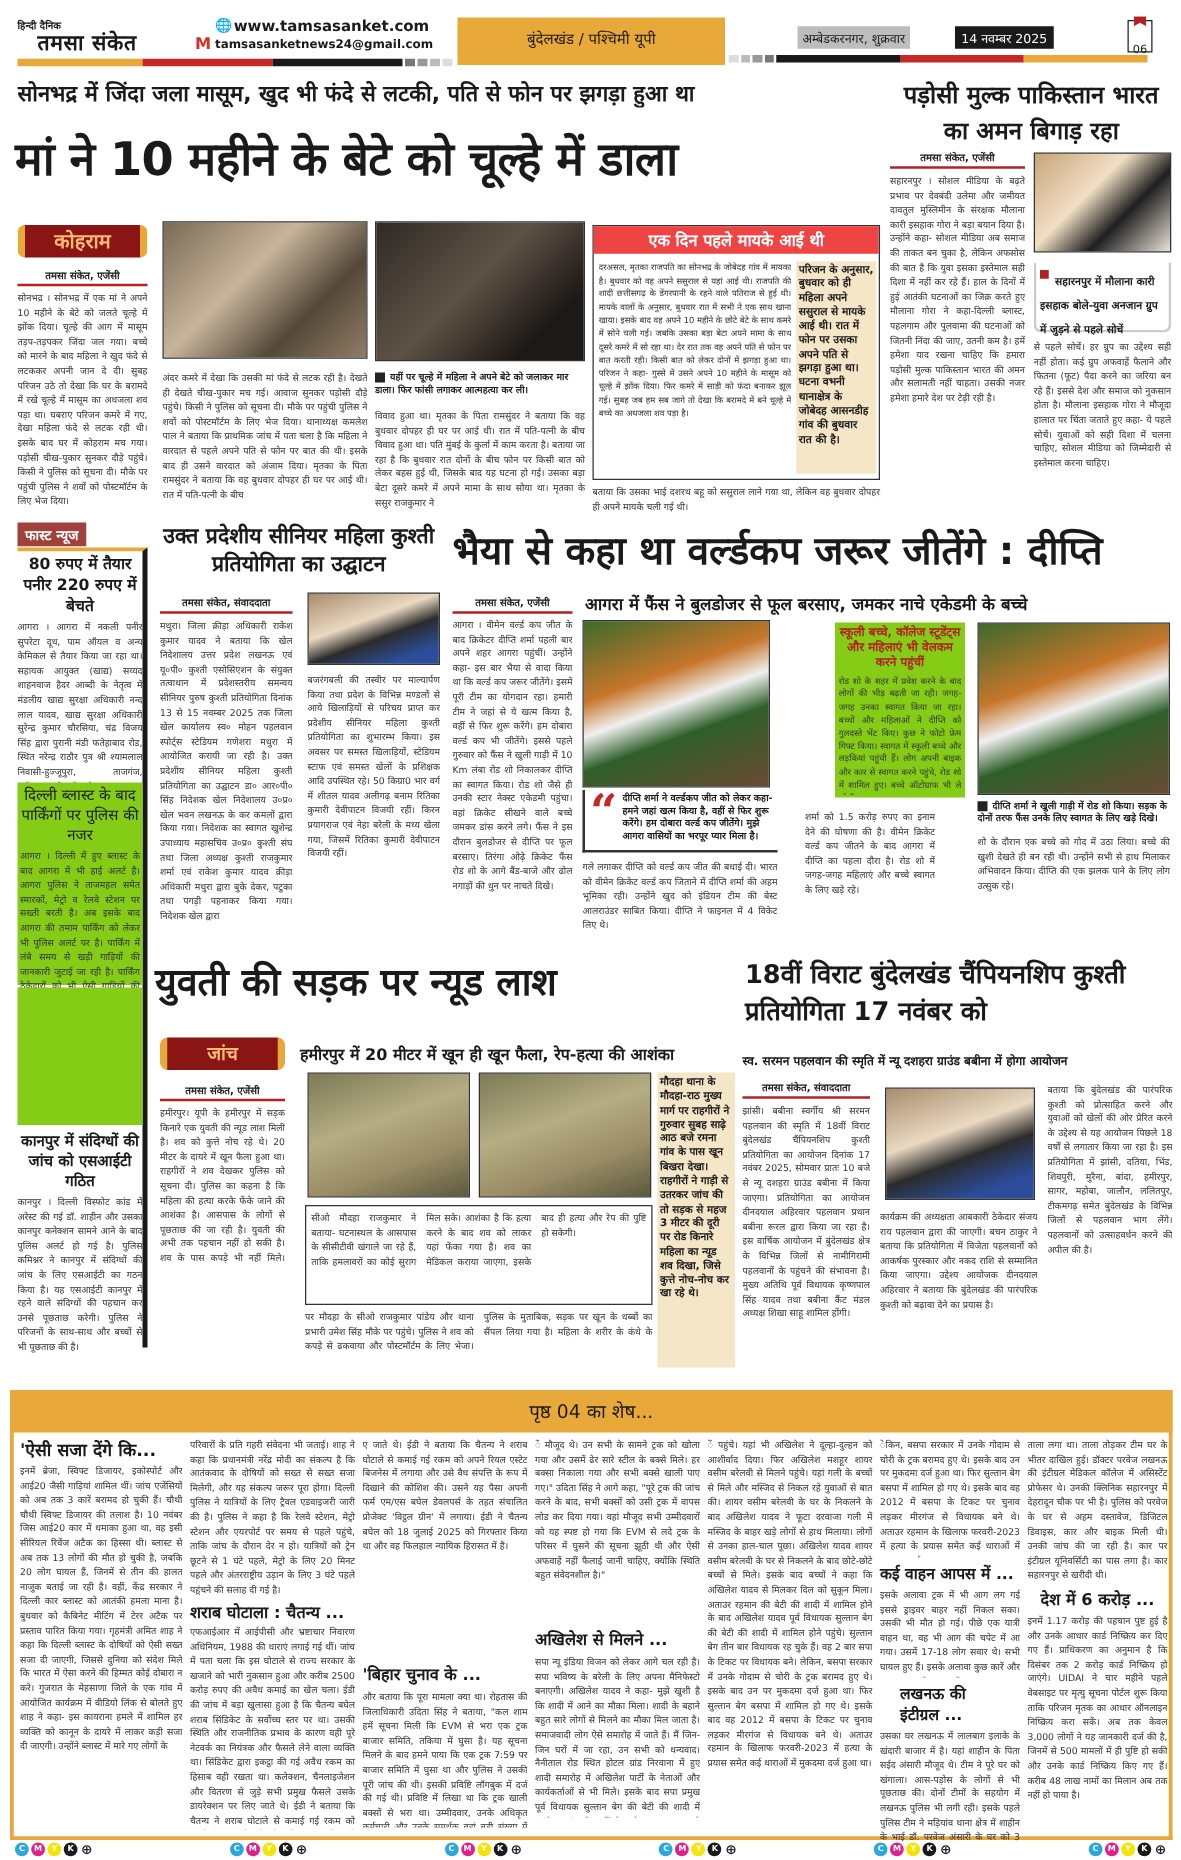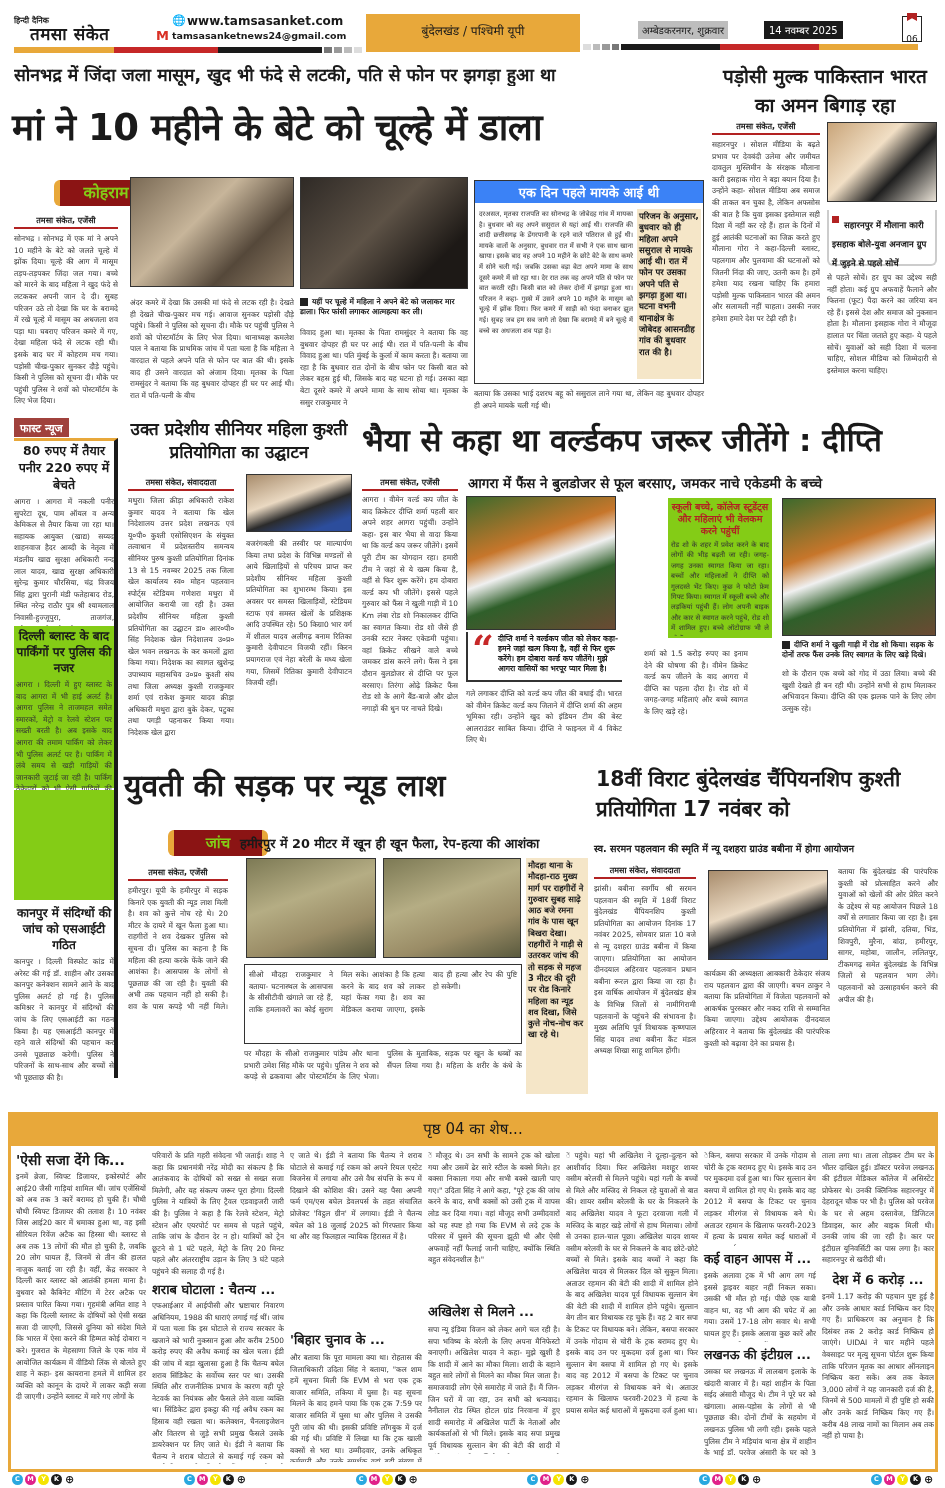--- a/index.html
+++ b/index.html
@@ -9,21 +9,21 @@
   .txt { font-size: 7.4px; line-height: 11.6px; text-align: justify; color: #333; }
   .byline { font-size: 8px; font-weight: bold; border-bottom: 2px solid #b22222; padding-bottom: 2px; margin-bottom: 4px; color: #222; text-align: center; }
   .photo { background: linear-gradient(135deg,#7a6a55,#c7b59a 40%,#55483a 70%,#8f7d66); border: 1px solid #333; }
   .photo.dark { background: linear-gradient(135deg,#2f2a26,#5d5246 45%,#1d1916 80%); }
   .photo.crowd { background: linear-gradient(160deg,#3e6a2c,#c7762b 35%,#f0f0f0 50%,#2f5f2a 65%,#6b4a33); }
   .photo.indoor { background: linear-gradient(160deg,#a88c6c,#ead9c2 40%,#2b2b2b 60%,#2c4d9c 85%); }
   .photo.field { background: linear-gradient(160deg,#7d7a55,#b5ad84 40%,#9a8c66 70%,#5a5a3e); }
   .photo.portrait { background: linear-gradient(135deg,#c9a57a,#f1dfc5 40%,#1f1f1f 65%,#e9e2d6); }
   .caption { font-size: 7.5px; line-height: 10px; font-weight: bold; color: #222; }
   .caption .sq { display:inline-block; width:8px; height:8px; background:#222; margin-right:4px; vertical-align:middle; }
-  .label-box { background: #8b1414; color: #84cc16; font-weight: bold; text-align: center; border-radius: 6px; border-left: 6px solid #e8a83a; border-right: 6px solid #e8a83a; margin-left: 40px; }
+  .label-box { background: #8b1414; color: #fdba74; font-weight: bold; text-align: center; border-radius: 6px; border-left: 6px solid #e8a83a; border-right: 6px solid #e8a83a; }
   .cream { background: #84cc16; }
   .yellow-side { background: #f5e6c8; }
   .cmyk { display:flex; gap:2px; align-items:center; }
   .cmyk span { width:11px; height:11px; border-radius:50%; font-size:6.5px; color:#fff; display:flex; align-items:center; justify-content:center; font-weight:bold; }
 </style>
 </head>
 <body>
 
 <div class="abs" style="left:0;top:0;width:945px;height:58px;">
   <div class="abs" style="left:14px;top:14px;font-size:8px;font-weight:bold;">हिन्दी दैनिक</div>
@@ -74,21 +74,21 @@
 </div>
 <div class="abs photo" style="left:130px;top:177px;width:164px;height:110px;"></div>
 <div class="abs photo dark" style="left:300px;top:177px;width:168px;height:112px;"></div>
 <div class="abs caption" style="left:300px;top:297px;width:168px;">
   <span class="sq"></span><span>यहीं पर चूल्हे में महिला ने अपने बेटे को जलाकर मार डाला। फिर फांसी लगाकर आत्महत्या कर ली।</span>
 </div>
 <div class="abs txt" style="left:130px;top:297px;width:164px;height:110px;overflow:hidden;">अंदर कमरे में देखा कि उसकी मां फंदे से लटक रही है। देखते ही देखते चीख-पुकार मच गई। आवाज सुनकर पड़ोसी दौड़े पहुंचे। किसी ने पुलिस को सूचना दी। मौके पर पहुंची पुलिस ने शवों को पोस्टमॉर्टम के लिए भेज दिया। थानाध्यक्ष कमलेश पाल ने बताया कि प्राथमिक जांच में पता चला है कि महिला ने वारदात से पहले अपने पति से फोन पर बात की थी। इसके बाद ही उसने वारदात को अंजाम दिया। मृतका के पिता रामसुंदर ने बताया कि वह बुधवार दोपहर ही घर पर आई थी। रात में पति-पत्नी के बीच</div>
 <div class="abs txt" style="left:300px;top:327px;width:168px;height:82px;overflow:hidden;">विवाद हुआ था। मृतका के पिता रामसुंदर ने बताया कि वह बुधवार दोपहर ही घर पर आई थी। रात में पति-पत्नी के बीच विवाद हुआ था। पति मुंबई के कुर्ला में काम करता है। बताया जा रहा है कि बुधवार रात दोनों के बीच फोन पर किसी बात को लेकर बहस हुई थी, जिसके बाद यह घटना हो गई। उसका बड़ा बेटा दूसरे कमरे में अपने मामा के साथ सोया था। मृतका के ससुर राजकुमार ने</div>
 
 <div class="abs" style="left:474px;top:180px;width:230px;height:204px;border:1.5px solid #333;">
-  <div style="background:#3b82f6;color:#fff;font-size:13px;font-weight:bold;text-align:center;padding:2px 0;">एक दिन पहले मायके आई थी</div>
+  <div style="background:#ef4444;color:#fff;font-size:13px;font-weight:bold;text-align:center;padding:2px 0;">एक दिन पहले मायके आई थी</div>
   <div class="txt" style="position:absolute;left:4px;top:28px;width:154px;height:170px;overflow:hidden;font-size:6.7px;line-height:10.6px;">दरअसल, मृतका राजपति का सोनभद्र के जोबेदह गांव में मायका है। बुधवार को वह अपने ससुराल से यहां आई थी। राजपति की शादी छत्तीसगढ़ के डेंगरपानी के रहने वाले पतिराज से हुई थी। मायके वालों के अनुसार, बुधवार रात में सभी ने एक साथ खाना खाया। इसके बाद वह अपने 10 महीने के छोटे बेटे के साथ कमरे में सोने चली गई। जबकि उसका बड़ा बेटा अपने मामा के साथ दूसरे कमरे में सो रहा था। देर रात तक वह अपने पति से फोन पर बात करती रही। किसी बात को लेकर दोनों में झगड़ा हुआ था। परिजन ने कहा- गुस्से में उसने अपने 10 महीने के मासूम को चूल्हे में झोंक दिया। फिर कमरे में साड़ी को फंदा बनाकर झूल गई। सुबह जब हम सब जागे तो देखा कि बरामदे में बने चूल्हे में बच्चे का अधजला शव पड़ा है।</div>
   <div class="yellow-side" style="position:absolute;left:162px;top:28px;width:64px;height:170px;font-size:8.5px;line-height:11.3px;font-weight:bold;padding:2px;overflow:hidden;">परिजन के अनुसार, बुधवार को ही महिला अपने ससुराल से मायके आई थी। रात में फोन पर उसका अपने पति से झगड़ा हुआ था। घटना वभनी थानाक्षेत्र के जोबेदह आसनडीह गांव की बुधवार रात की है।</div>
 </div>
 <div class="abs txt" style="left:474px;top:388px;width:230px;">बताया कि उसका भाई दशरथ बहू को ससुराल लाने गया था, लेकिन वह बुधवार दोपहर ही अपने मायके चली गई थी।</div>
 
 <div class="abs" style="left:714px;top:62px;width:222px;font-size:19px;font-weight:bold;line-height:29px;text-align:center;">पड़ोसी मुल्क पाकिस्तान भारत का अमन बिगाड़ रहा</div>
 <div class="abs" style="left:712px;top:120px;width:108px;">
   <div class="byline">तमसा संकेत, एजेंसी</div>
   <div class="txt" style="height:280px;overflow:hidden;">सहारनपुर । सोशल मीडिया के बढ़ते प्रभाव पर देवबंदी उलेमा और जमीयत दावतुल मुस्लिमीन के संरक्षक मौलाना कारी इसहाक गोरा ने बड़ा बयान दिया है। उन्होंने कहा- सोशल मीडिया अब समाज की ताकत बन चुका है, लेकिन अफसोस की बात है कि युवा इसका इस्तेमाल सही दिशा में नहीं कर रहे हैं। हाल के दिनों में हुई आतंकी घटनाओं का जिक्र करते हुए मौलाना गोरा ने कहा-दिल्ली ब्लास्ट, पहलगाम और पुलवामा की घटनाओं को जितनी निंदा की जाए, उतनी कम है। हमें हमेशा याद रखना चाहिए कि हमारा पड़ोसी मुल्क पाकिस्तान भारत की अमन और सलामती नहीं चाहता। उसकी नजर हमेशा हमारे देश पर टेढ़ी रही है।</div>
 </div>
@@ -99,21 +99,21 @@
 </div>
 <div class="abs txt" style="left:827px;top:272px;width:110px;height:134px;overflow:hidden;">से पहले सोचें। हर ग्रुप का उद्देश्य सही नहीं होता। कई ग्रुप अफवाहें फैलाने और फितना (फूट) पैदा करने का जरिया बन रहे हैं। इससे देश और समाज को नुकसान होता है। मौलाना इसहाक गोरा ने मौजूदा हालात पर चिंता जताते हुए कहा- ये पहले सोचें। युवाओं को सही दिशा में चलना चाहिए, सोशल मीडिया को जिम्मेदारी से इस्तेमाल करना चाहिए।</div>
 
 <div class="abs" style="left:14px;top:418px;background:#a0413c;color:#fff;font-size:11px;font-weight:bold;padding:2px 6px;">फास्ट न्यूज</div>
 <div class="abs" style="left:14px;top:438px;width:104px;height:640px;border-right:4px solid #1a1a1a;border-top:3px solid #e8a83a;"></div>
 <div class="abs" style="left:14px;top:442px;width:100px;">
   <div style="font-size:12.5px;font-weight:bold;text-align:center;line-height:17px;margin-bottom:3px;">80 रुपए में तैयार पनीर 220 रुपए में बेचते</div>
   <div class="txt" style="height:170px;overflow:hidden;">आगरा । आगरा में नकली पनीर सुपरेटा दूध, पाम ऑयल व अन्य केमिकल से तैयार किया जा रहा था। सहायक आयुक्त (खाद्य) सय्यद शाहनवाज हैदर आब्दी के नेतृत्व में मंडलीय खाद्य सुरक्षा अधिकारी नन्द लाल यादव, खाद्य सुरक्षा अधिकारी सुरेन्द्र कुमार चौरसिया, चंद्र विजय सिंह द्वारा पुरानी मंडी फतेहाबाद रोड, स्थित नरेन्द्र राठौर पुत्र श्री श्यामलाल निवासी-हुज्जूपुरा, ताजगंज, फतेहाबाद रोड के गोदाम पर छापा मारा।</div>
 </div>
 <div class="abs cream" style="left:14px;top:626px;width:100px;height:162px;padding:2px;">
-  <div style="font-size:12px;font-weight:bold;text-align:center;line-height:16px;margin-bottom:3px;">दिल्ली ब्लास्ट के बाद पार्किंगों पर पुलिस की नजर</div>
+  <div style="font-size:12px;font-weight:normal;text-align:center;line-height:16px;margin-bottom:3px;">दिल्ली ब्लास्ट के बाद पार्किंगों पर पुलिस की नजर</div>
   <div class="txt" style="height:240px;overflow:hidden;">आगरा । दिल्ली में हुए ब्लास्ट के बाद आगरा में भी हाई अलर्ट है। आगरा पुलिस ने ताजमहल समेत स्मारकों, मेट्रो व रेलवे स्टेशन पर सख्ती बरती है। अब इसके बाद आगरा की तमाम पार्किंग को लेकर भी पुलिस अलर्ट पर है। पार्किंग में लंबे समय से खड़ी गाड़ियों की जानकारी जुटाई जा रही है। पार्किंग ठेकेदारों को भी ऐसी गाड़ियों की पुलिस को सूचना देनी होगी। इसके अलावा टोल प्लाजा पर भी नजर रखी जा रही है। दिल्ली के चांदनी चौक में कार में हुए ब्लास्ट में 10 लोगों की मौत हो गई। इस घटना में विस्फोटक से भरी कार कई घंटे पार्किंग में खड़ी रही थी।</div>
 </div>
 <div class="abs cream" style="left:14px;top:790px;width:100px;height:110px;"></div>
 <div class="abs" style="left:14px;top:905px;width:100px;">
   <div style="font-size:12px;font-weight:bold;text-align:center;line-height:16px;margin-bottom:3px;">कानपुर में संदिग्धों की जांच को एसआईटी गठित</div>
   <div class="txt" style="height:130px;overflow:hidden;">कानपुर । दिल्ली विस्फोट कांड में अरेस्ट की गई डॉ. शाहीन और उसका कानपुर कनेक्शन सामने आने के बाद पुलिस अलर्ट हो गई है। पुलिस कमिश्नर ने कानपुर में संदिग्धों की जांच के लिए एसआईटी का गठन किया है। यह एसआईटी कानपुर में रहने वाले संदिग्धों की पहचान कर उनसे पूछताछ करेगी। पुलिस ने परिजनों के साथ-साथ और बच्चों से भी पूछताछ की है।</div>
 </div>
 
 <div class="abs" style="left:126px;top:418px;width:226px;font-size:17px;font-weight:bold;line-height:23px;text-align:center;">उक्त प्रदेशीय सीनियर महिला कुश्ती प्रतियोगिता का उद्घाटन</div>
 <div class="abs" style="left:128px;top:476px;width:106px;">
@@ -193,21 +193,21 @@
 <div class="abs" style="left:428px;top:1150px;width:132px;">
   <div class="txt" style="height:148px;overflow:hidden;">ें मौजूद थे। उन सभी के सामने ट्रक को खोला गया और उसमें ढेर सारे स्टील के बक्से मिले। हर बक्सा निकाला गया और सभी बक्से खाली पाए गए।" उदिता सिंह ने आगे कहा, "पूरे ट्रक की जांच करने के बाद, सभी बक्सों को उसी ट्रक में वापस लोड कर दिया गया। वहां मौजूद सभी उम्मीदवारों को यह स्पष्ट हो गया कि EVM से लदे ट्रक के परिसर में घुसने की सूचना झूठी थी और ऐसी अफवाहें नहीं फैलाई जानी चाहिए, क्योंकि स्थिति बहुत संवेदनशील है।"</div>
   <div style="font-size:13px;font-weight:bold;margin:4px 0 4px;">अखिलेश से मिलने ...</div>
   <div class="txt" style="height:130px;overflow:hidden;">सपा न्यू इंडिया विजन को लेकर आगे चल रही है। सपा भविष्य के बरेली के लिए अपना मैनिफेस्टो बनाएगी। अखिलेश यादव ने कहा- मुझे खुशी है कि शादी में आने का मौका मिला। शादी के बहाने बहुत सारे लोगों से मिलने का मौका मिल जाता है। समाजवादी लोग ऐसे समारोह में जाते हैं। मैं जिन-जिन घरों में जा रहा, उन सभी को धन्यवाद। नैनीताल रोड स्थित होटल ग्रांड निरवाना में हुए शादी समारोह में अखिलेश पार्टी के नेताओं और कार्यकर्ताओं से भी मिले। इसके बाद सपा प्रमुख पूर्व विधायक सुल्तान बेग की बेटी की शादी में पहुंचे। यहां भी अखिलेश ने दूल्हा-दुल्हन को आशीर्वाद दिया। फिर अखिलेश मशहूर शायर वसीम बरेलवी से मिलने पहुंचे। यहां गली के बच्चों से मिले और मस्जिद से निकल रहे युवाओं से बात की। शायर वसीम बरेलवी के घर के निकलने के बाद अखिलेश यादव ने फूटा दरवाजा गली में मस्जिद के बाहर खड़े लोगों से हाथ मिलाया। लोगों से उनका हाल-चाल पूछा। अखिलेश यादव शायर वसीम बरेलवी के घर से निकलने के बाद छोटे-छोटे बच्चों से मिले। इसके बाद बच्चों ने कहा कि अखिलेश यादव से मिलकर दिल को सुकून मिला। अताउर रहमान की बेटी की शादी में शामिल होने के बाद अखिलेश यादव पूर्व विधायक सुल्तान बेग की बेटी की शादी में शामिल होने पहुंचे। सुल्तान बेग तीन बार विधायक रह चुके हैं। वह 2 बार सपा के टिकट पर विधायक बने। लेकिन, बसपा सरकार में उनके गोदाम से चोरी के ट्रक बरामद हुए थे। इसके बाद उन पर मुकदमा दर्ज हुआ था। फिर सुल्तान बेग बसपा में शामिल हो गए थे। इसके बाद वह 2012 में बसपा के टिकट पर चुनाव लड़कर मीरगंज से विधायक बने थे। अताउर रहमान के खिलाफ फरवरी-2023 में हत्या के प्रयास समेत कई धाराओं में मुकदमा दर्ज हुआ था।</div>
 </div>
 <div class="abs txt" style="left:566px;top:1150px;width:132px;height:312px;overflow:hidden;">ें पहुंचे। यहां भी अखिलेश ने दूल्हा-दुल्हन को आशीर्वाद दिया। फिर अखिलेश मशहूर शायर वसीम बरेलवी से मिलने पहुंचे। यहां गली के बच्चों से मिले और मस्जिद से निकल रहे युवाओं से बात की। शायर वसीम बरेलवी के घर के निकलने के बाद अखिलेश यादव ने फूटा दरवाजा गली में मस्जिद के बाहर खड़े लोगों से हाथ मिलाया। लोगों से उनका हाल-चाल पूछा। अखिलेश यादव शायर वसीम बरेलवी के घर से निकलने के बाद छोटे-छोटे बच्चों से मिले। इसके बाद बच्चों ने कहा कि अखिलेश यादव से मिलकर दिल को सुकून मिला। अताउर रहमान की बेटी की शादी में शामिल होने के बाद अखिलेश यादव पूर्व विधायक सुल्तान बेग की बेटी की शादी में शामिल होने पहुंचे। सुल्तान बेग तीन बार विधायक रह चुके हैं। वह 2 बार सपा के टिकट पर विधायक बने। लेकिन, बसपा सरकार में उनके गोदाम से चोरी के ट्रक बरामद हुए थे। इसके बाद उन पर मुकदमा दर्ज हुआ था। फिर सुल्तान बेग बसपा में शामिल हो गए थे। इसके बाद वह 2012 में बसपा के टिकट पर चुनाव लड़कर मीरगंज से विधायक बने थे। अताउर रहमान के खिलाफ फरवरी-2023 में हत्या के प्रयास समेत कई धाराओं में मुकदमा दर्ज हुआ था।</div>
 <div class="abs" style="left:704px;top:1150px;width:112px;">
   <div class="txt" style="height:96px;overflow:hidden;">ेकिन, बसपा सरकार में उनके गोदाम से चोरी के ट्रक बरामद हुए थे। इसके बाद उन पर मुकदमा दर्ज हुआ था। फिर सुल्तान बेग बसपा में शामिल हो गए थे। इसके बाद वह 2012 में बसपा के टिकट पर चुनाव लड़कर मीरगंज से विधायक बने थे। अताउर रहमान के खिलाफ फरवरी-2023 में हत्या के प्रयास समेत कई धाराओं में मुकदमा दर्ज हुआ था।</div>
   <div style="font-size:12.5px;font-weight:bold;margin:4px 0 3px;">कई वाहन आपस में ...</div>
   <div class="txt" style="height:72px;overflow:hidden;">इसके अलावा ट्रक में भी आग लग गई इससे ड्राइवर बाहर नहीं निकल सका। उसकी भी मौत हो गई। पीछे एक यात्री वाहन था, वह भी आग की चपेट में आ गया। उसमें 17-18 लोग सवार थे। सभी घायल हुए हैं। इसके अलावा कुछ कारें और अन्य वाहन भी आपस में टकरा गए।</div>
-  <div style="font-size:12.5px;font-weight:bold;margin:4px 0 3px;">लखनऊ की इंटीग्रल ...</div>
+  <div style="font-size:12.5px;font-weight:bold;margin:4px 16px 3px;">लखनऊ की इंटीग्रल ...</div>
   <div class="txt" style="height:92px;overflow:hidden;">उसका घर लखनऊ में लालबाग इलाके के खंदारी बाजार में है। यहां शाहीन के पिता सईद अंसारी मौजूद थे। टीम ने पूरे घर को खंगाला। आस-पड़ोस के लोगों से भी पूछताछ की। दोनों टीमों के सहयोग में लखनऊ पुलिस भी लगी रही। इसके पहले पुलिस टीम ने मड़ियांव थाना क्षेत्र में शाहीन के भाई डॉ. परवेज अंसारी के घर को 3 घंटे तक खंगाला। टीम पहुंची तो गेट पर ताला लगा था। ताला तोड़कर टीम घर के भीतर दाखिल हुई। डॉक्टर परवेज लखनऊ की इंटीग्रल मेडिकल कॉलेज में असिस्टेंट प्रोफेसर थे। उनकी क्लिनिक सहारनपुर में देहरादून चौक पर भी है। पुलिस को परवेज के घर से अहम दस्तावेज, डिजिटल डिवाइस, कार और बाइक मिली थी। उनकी जांच की जा रही है। कार पर इंटीग्रल यूनिवर्सिटी का पास लगा है। कार सहारनपुर से खरीदी थी।</div>
 </div>
 <div class="abs" style="left:822px;top:1150px;width:112px;">
   <div class="txt" style="height:118px;overflow:hidden;">ताला लगा था। ताला तोड़कर टीम घर के भीतर दाखिल हुई। डॉक्टर परवेज लखनऊ की इंटीग्रल मेडिकल कॉलेज में असिस्टेंट प्रोफेसर थे। उनकी क्लिनिक सहारनपुर में देहरादून चौक पर भी है। पुलिस को परवेज के घर से अहम दस्तावेज, डिजिटल डिवाइस, कार और बाइक मिली थी। उनकी जांच की जा रही है। कार पर इंटीग्रल यूनिवर्सिटी का पास लगा है। कार सहारनपुर से खरीदी थी।</div>
   <div style="font-size:13px;font-weight:bold;margin:2px 0 3px;text-align:center;">देश में 6 करोड़ ...</div>
   <div class="txt" style="height:168px;overflow:hidden;">इनमें 1.17 करोड़ की पहचान पुष्ट हुई है और उनके आधार कार्ड निष्क्रिय कर दिए गए हैं। प्राधिकरण का अनुमान है कि दिसंबर तक 2 करोड़ कार्ड निष्क्रिय हो जाएंगे। UIDAI ने चार महीने पहले वेबसाइट पर मृत्यु सूचना पोर्टल शुरू किया ताकि परिजन मृतक का आधार ऑनलाइन निष्क्रिय करा सकें। अब तक केवल 3,000 लोगों ने यह जानकारी दर्ज की है, जिनमें से 500 मामलों में ही पुष्टि हो सकी और उनके कार्ड निष्क्रिय किए गए हैं। करीब 48 लाख नामों का मिलान अब तक नहीं हो पाया है।</div>
 </div>
 
 <div class="abs" style="left:8px;top:1472px;width:930px;height:14px;display:flex;justify-content:space-between;padding:0 4px;" id="reg-marks">
     <div class="cmyk">

